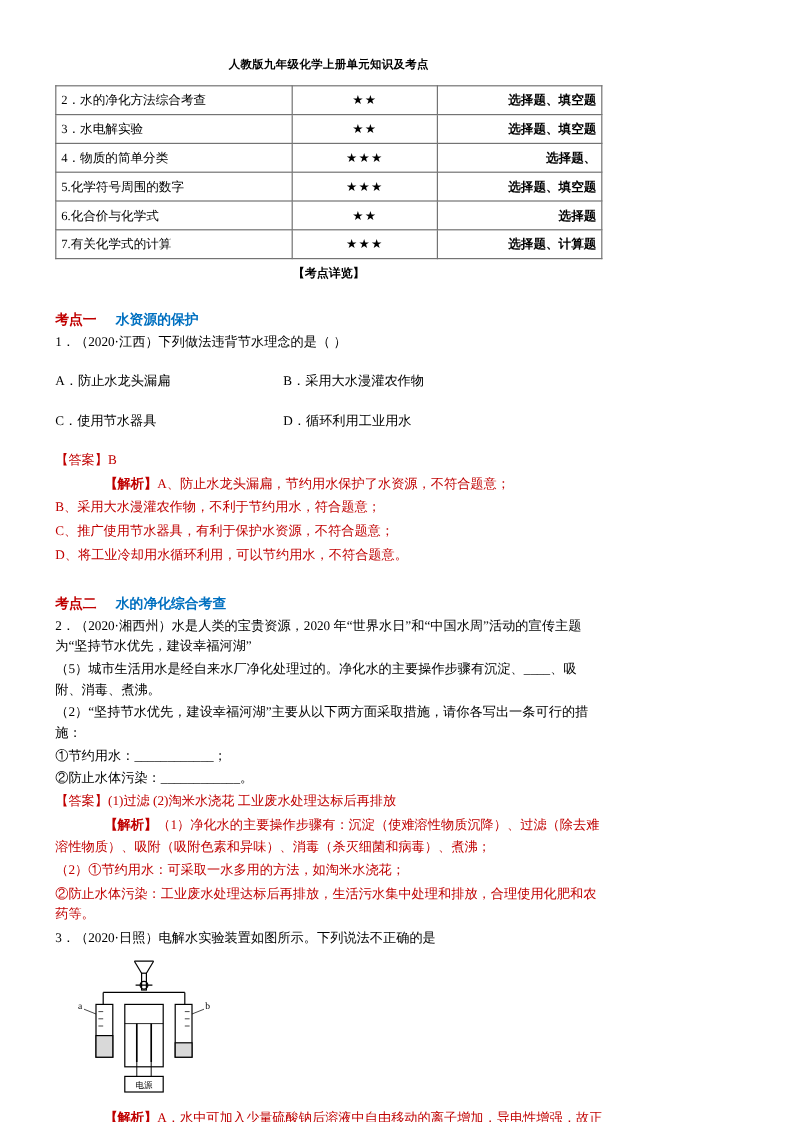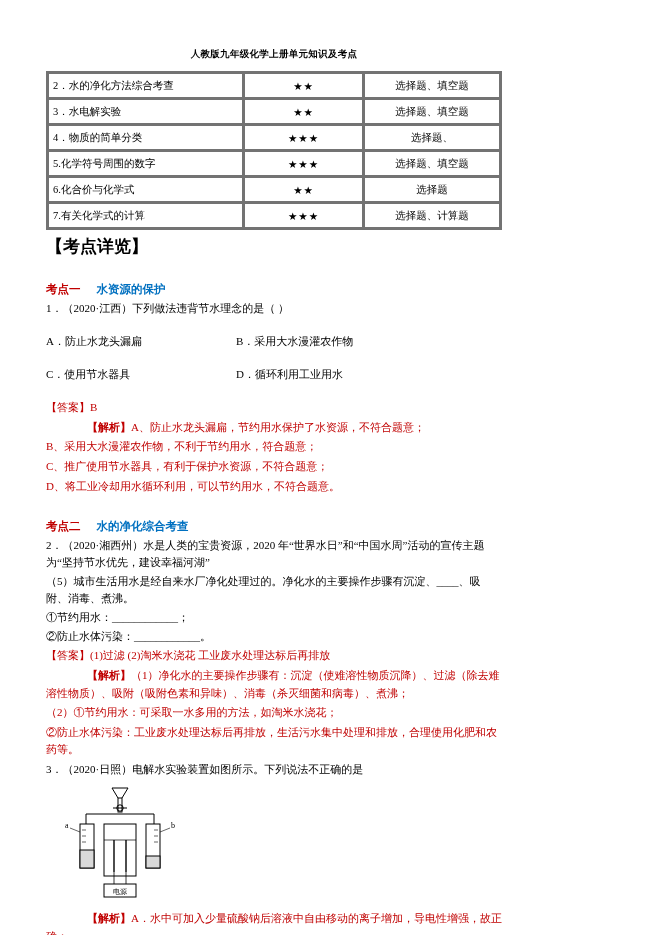--- a/index.html
+++ b/index.html
@@ -30,36 +30,37 @@
     padding-bottom: 10px;
     letter-spacing: 0.3px;
     font-family: "Liberation Sans", sans-serif;
   }
   table.main-table {
     border-collapse: collapse;
     width: 100%;
     table-layout: fixed;
   }
   table.main-table td {
-    border: 3px solid #737373;
+    border: 1px solid #737373;
     height: 21px;
     font-size: 10.5px;
     padding: 1px 4px;
     vertical-align: middle;
   }
   td.c1 { width: 44%; }
   td.c2 { width: 26%; text-align: center; font-size: 11px; letter-spacing: 1px; }
-  td.c3 { width: 30%; text-align: center; }
+  td.c3 { width: 30%; text-align: right; font-weight: bold; }
 
   .section-title {
-    font-size: 17px;
+    font-size: 10px;
     font-weight: bold;
     color: #000;
     margin: 5px 0 2px 0;
     font-family: "Liberation Sans", sans-serif;
+    text-align: center;
   }
   .kaodian-head {
     margin: 24px 0 3px 0;
     font-size: 11.5px;
     font-weight: bold;
     font-family: "Liberation Sans", sans-serif;
   }
   .kaodian-head .kd-label {
     color: #c00000;
   }
@@ -154,20 +155,21 @@
   </div>
   <div class="ans-line">B、采用大水漫灌农作物，不利于节约用水，符合题意；</div>
   <div class="ans-line">C、推广使用节水器具，有利于保护水资源，不符合题意；</div>
   <div class="ans-line">D、将工业冷却用水循环利用，可以节约用水，不符合题意。</div>
 
   <div class="kaodian-head">
     <span class="kd-label">考点二</span><span class="kd-name">水的净化综合考查</span>
   </div>
   <div class="q-line">2．（2020·湘西州）水是人类的宝贵资源，2020 年“世界水日”和“中国水周”活动的宣传主题为“坚持节水优先，建设幸福河湖”</div>
   <div class="q-line">（5）城市生活用水是经自来水厂净化处理过的。净化水的主要操作步骤有沉淀、____、吸附、消毒、煮沸。</div>
+  <div class="q-line">（2）“坚持节水优先，建设幸福河湖”主要从以下两方面采取措施，请你各写出一条可行的措施：</div>
   <div class="q-line">①节约用水：____________；</div>
   <div class="q-line">②防止水体污染：____________。</div>
   <div class="ans-line">【答案】(1)过滤     (2)淘米水浇花    工业废水处理达标后再排放</div>
   <div class="ans-line">
     <span class="tag">【解析】</span><span>（1）净化水的主要操作步骤有：沉淀（使难溶性物质沉降）、过滤（除去难溶性物质）、吸附（吸附色素和异味）、消毒（杀灭细菌和病毒）、煮沸；</span>
   </div>
   <div class="ans-line">（2）①节约用水：可采取一水多用的方法，如淘米水浇花；</div>
   <div class="ans-line">②防止水体污染：工业废水处理达标后再排放，生活污水集中处理和排放，合理使用化肥和农药等。</div>
 
   <div class="q-line">3．（2020·日照）电解水实验装置如图所示。下列说法不正确的是</div>

